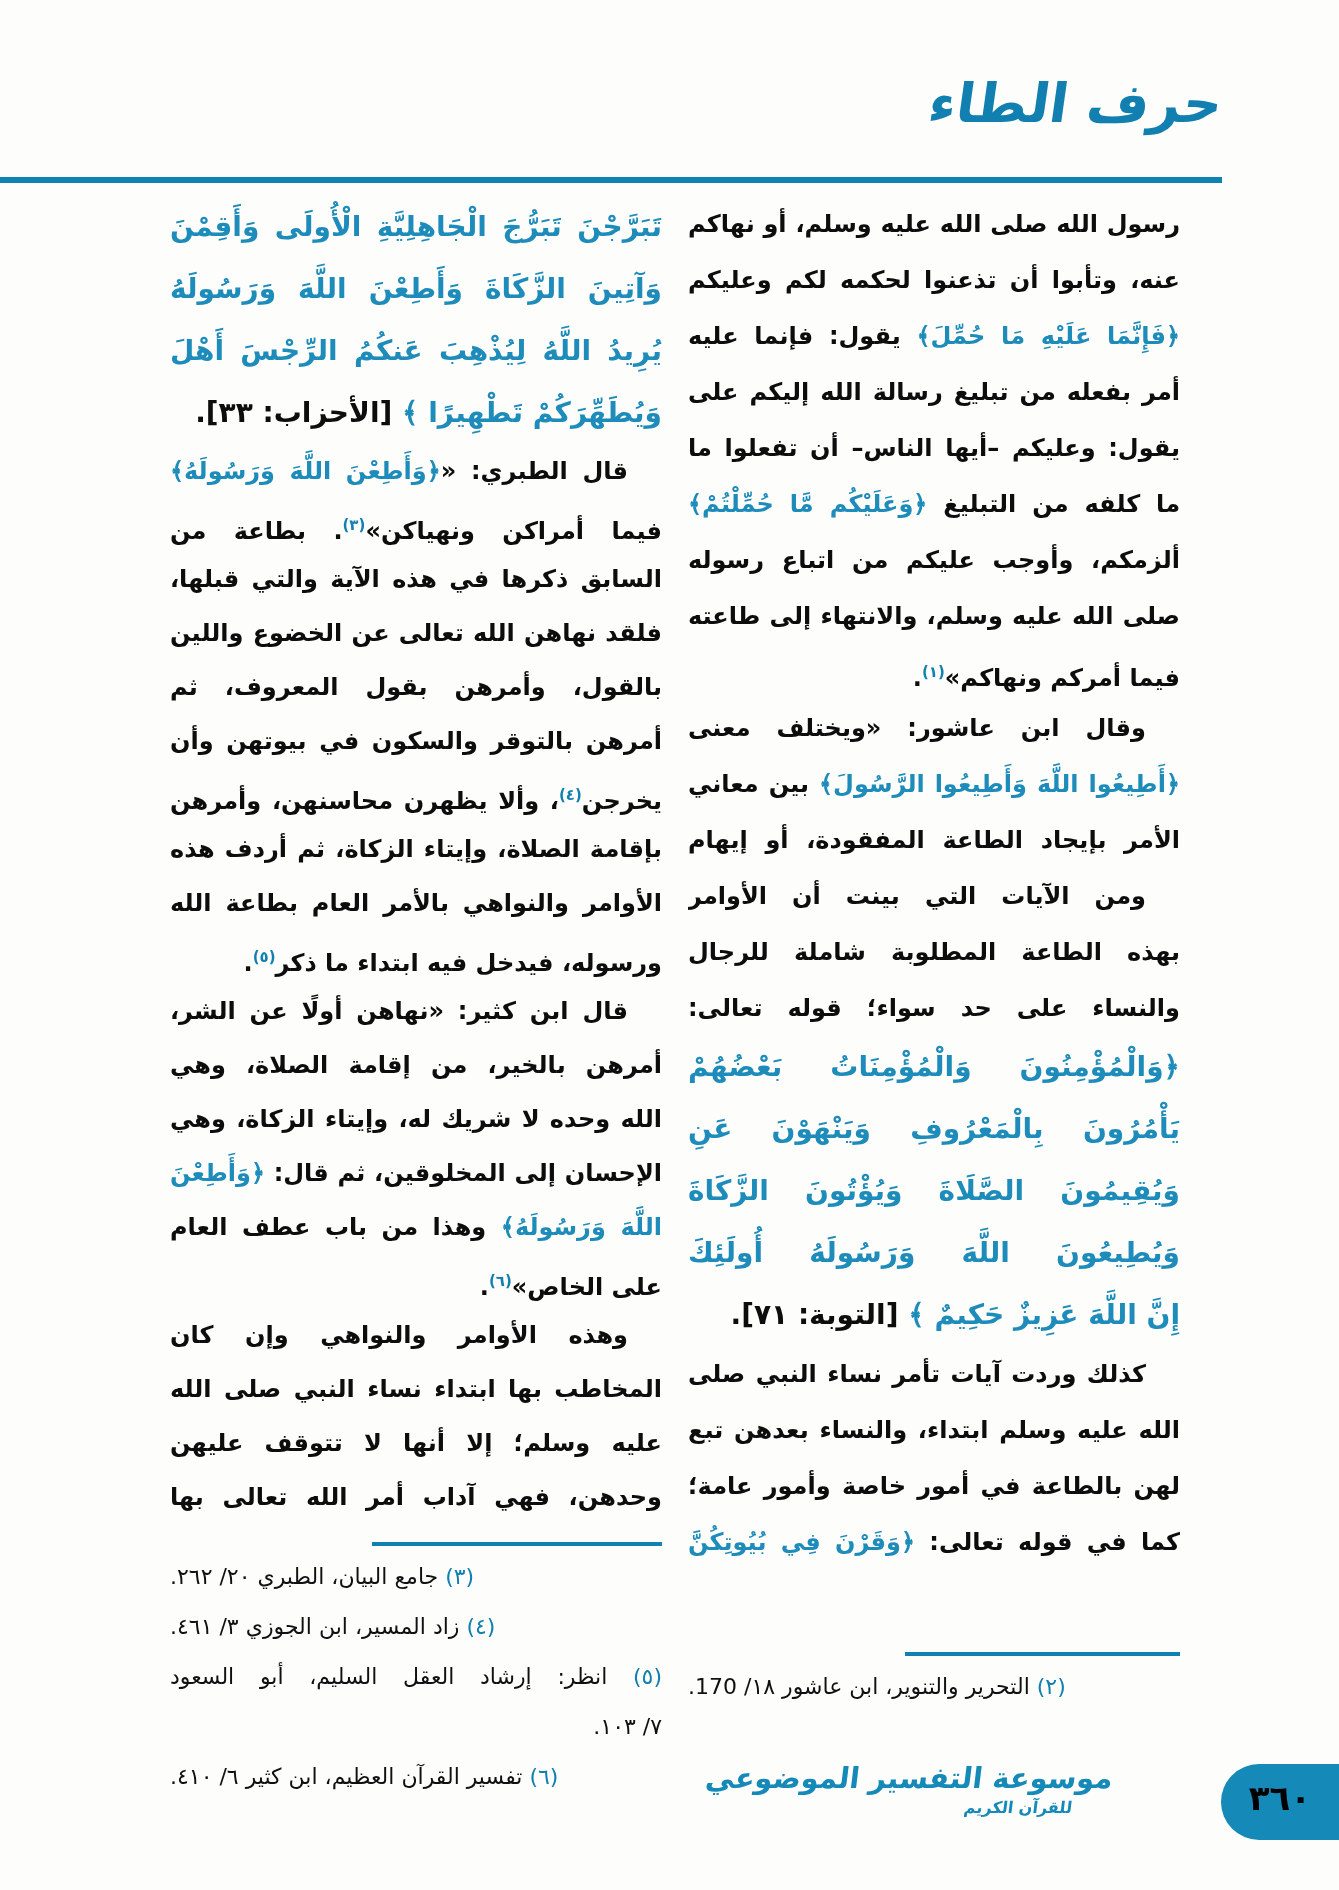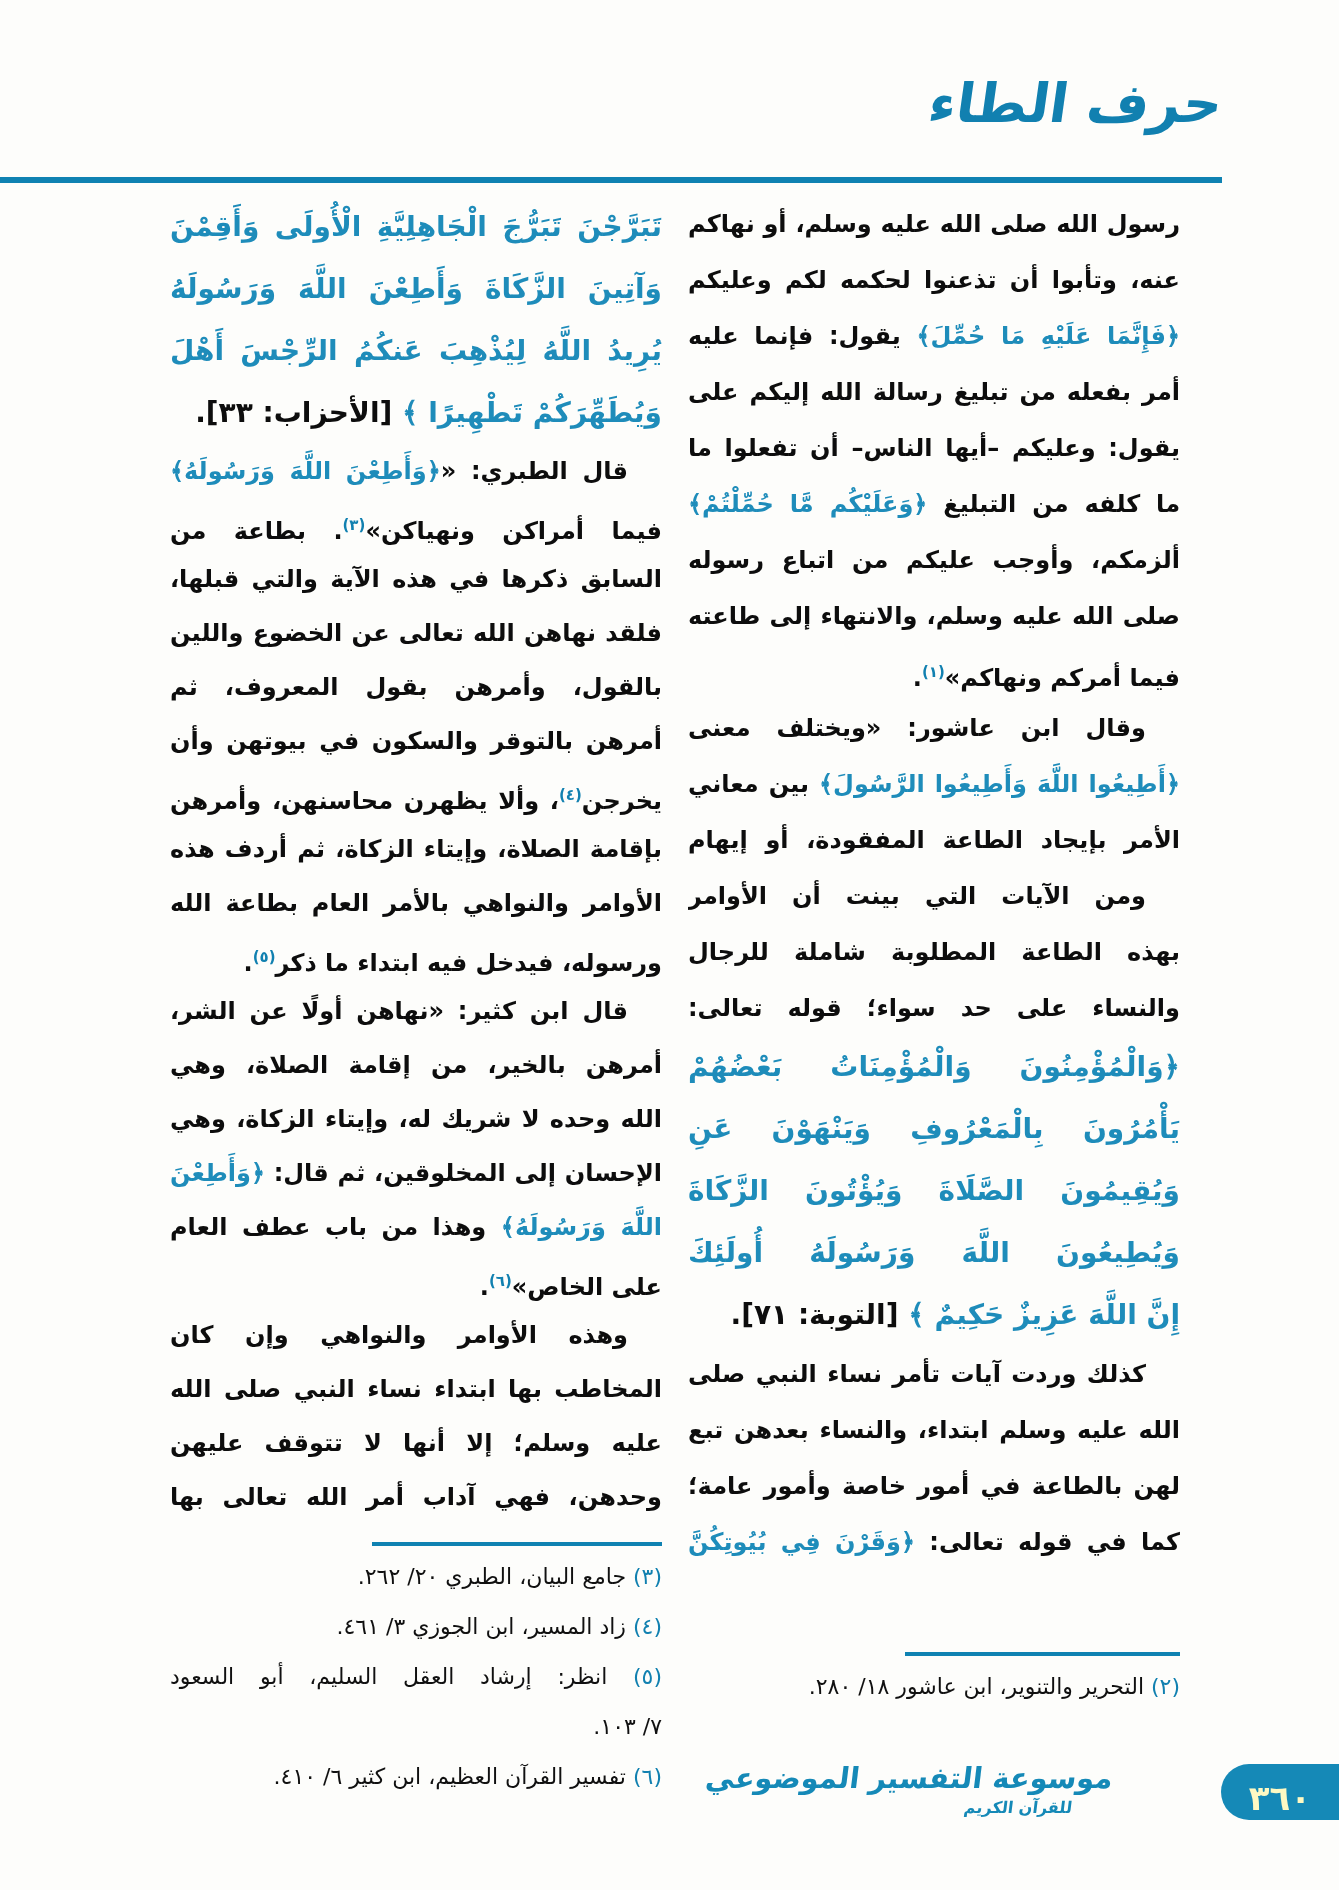--- a/index.html
+++ b/index.html
@@ -43,37 +43,37 @@
   .fn-sep{position:absolute;height:4px;background:#0f82b2;}
   .sep-right{top:1652px;right:159px;width:275px;}
   .sep-left{top:1542px;right:677px;width:290px;}
   
   .fns{position:absolute;width:492px;}
   .fns-right{top:1662px;right:159px;}
   .fns-left{top:1552px;left:170px;}
   .fn-line{
     height:50px;line-height:50px;
     font-size:22px;font-weight:400;color:#101010;
-    overflow:hidden;text-align:right;
+    overflow:hidden;text-align:left;
   }
   .fn-line.full{text-align:justify;text-align-last:justify;}
   .fn-cont{text-align:right;padding-left:35px;}
   .fnm{color:#1180b0;}
   
   .logo{
     position:absolute;top:1760px;right:226px;width:190px;
     text-align:center;color:#1589b7;
   }
   .logo-title{font-size:29px;font-weight:700;line-height:36px;transform:skewX(-7deg);white-space:nowrap;}
   .logo-sub{font-size:16px;font-weight:700;line-height:24px;transform:skewX(-7deg);}
   .page-badge{
     position:absolute;top:1764px;right:0;
-    width:118px;height:56px;
+    width:118px;height:76px;
     background:#1589b7;border-radius:40px 0 0 40px;
-    color:#fef9c3;font-size:34px;line-height:68px;
+    color:#000000;font-size:34px;line-height:68px;
     text-align:center;font-weight:700;
   }
 </style>
 </head>
 <body>
 
 <div class="page">
 
   <div class="header-title">حرف الطاء</div>
   <div class="header-rule"></div>
@@ -128,21 +128,21 @@
       <div class="line full indent"><span class="t">وهذه الأوامر والنواهي وإن كان</span></div>
       <div class="line full"><span class="t">المخاطب بها ابتداء نساء النبي صلى الله</span></div>
       <div class="line full"><span class="t">عليه وسلم؛ إلا أنها لا تتوقف عليهن</span></div>
       <div class="line full"><span class="t">وحدهن، فهي آداب أمر الله تعالى بها نساء</span></div>
     </div>
 
   <div class="fn-sep sep-right"></div>
   <div class="fn-sep sep-left"></div>
 
   <div class="fns fns-right" id="fns-right">
-      <div class="fn-line"><span class="fnm">(٢)</span><span> التحرير والتنوير، ابن عاشور ١٨/ ٢٨٠.</span></div>
+      <div class="fn-line"><span class="fnm">(٢)</span><span> التحرير والتنوير، ابن عاشور ١٨/ 170.</span></div>
     </div>
   <div class="fns fns-left" id="fns-left">
       <div class="fn-line"><span class="fnm">(٣)</span><span> جامع البيان، الطبري ٢٠/ ٢٦٢.</span></div>
       <div class="fn-line"><span class="fnm">(٤)</span><span> زاد المسير، ابن الجوزي ٣/ ٤٦١.</span></div>
       <div class="fn-line full"><span class="fnm">(٥)</span><span> انظر: إرشاد العقل السليم، أبو السعود</span></div>
       <div class="fn-line fn-cont">٧/ ١٠٣.</div>
       <div class="fn-line"><span class="fnm">(٦)</span><span> تفسير القرآن العظيم، ابن كثير ٦/ ٤١٠.</span></div>
     </div>
 
   <div class="logo">

